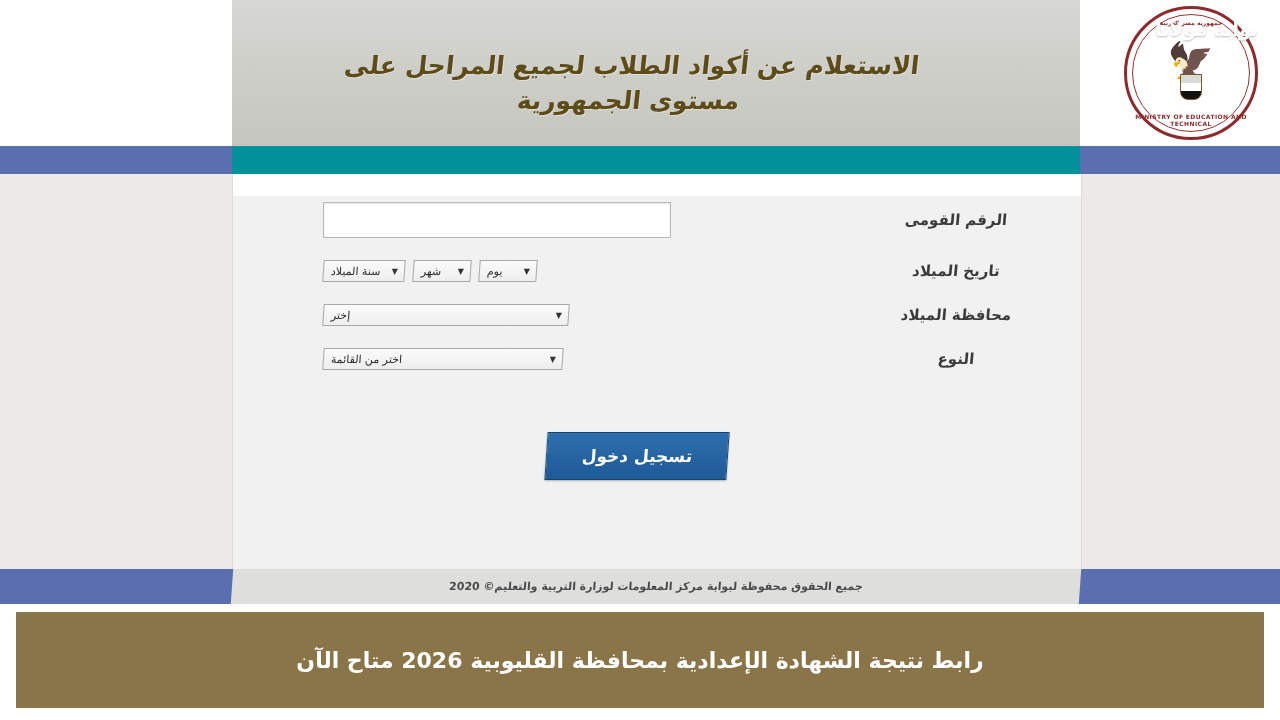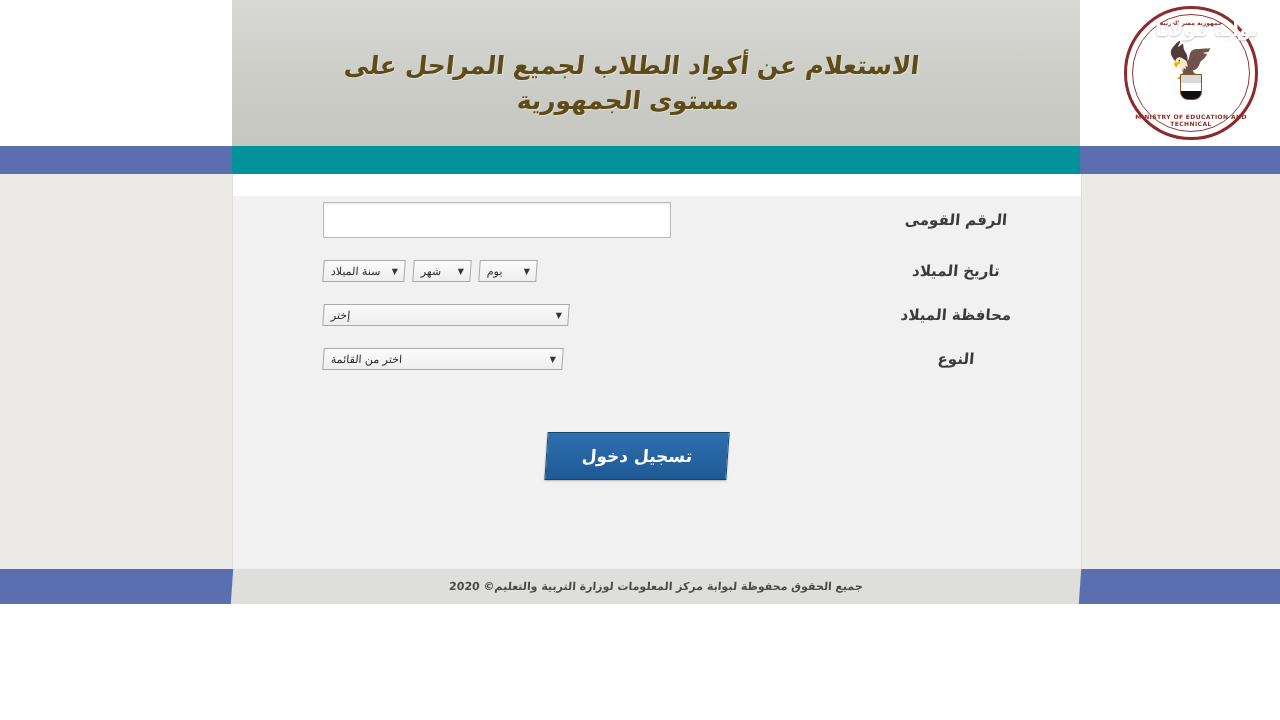--- a/index.html
+++ b/index.html
@@ -410,14 +410,17 @@
         </div>
 
       </div>
     </div>
 
     <div class="footer-strip"></div>
     <div class="footer-inner">جميع الحقوق محفوظة لبوابة مركز المعلومات لوزارة التربية والتعليم© 2020</div>
   </div>
 
   <div class="caption-outer"></div>
+  <div class="caption-bar">
+    <div class="caption-text">رابط نتيجة الشهادة الإعدادية بمحافظة القليوبية 2026 متاح الآن</div>
+  </div>
 
 </div>
 
 </body></html>

